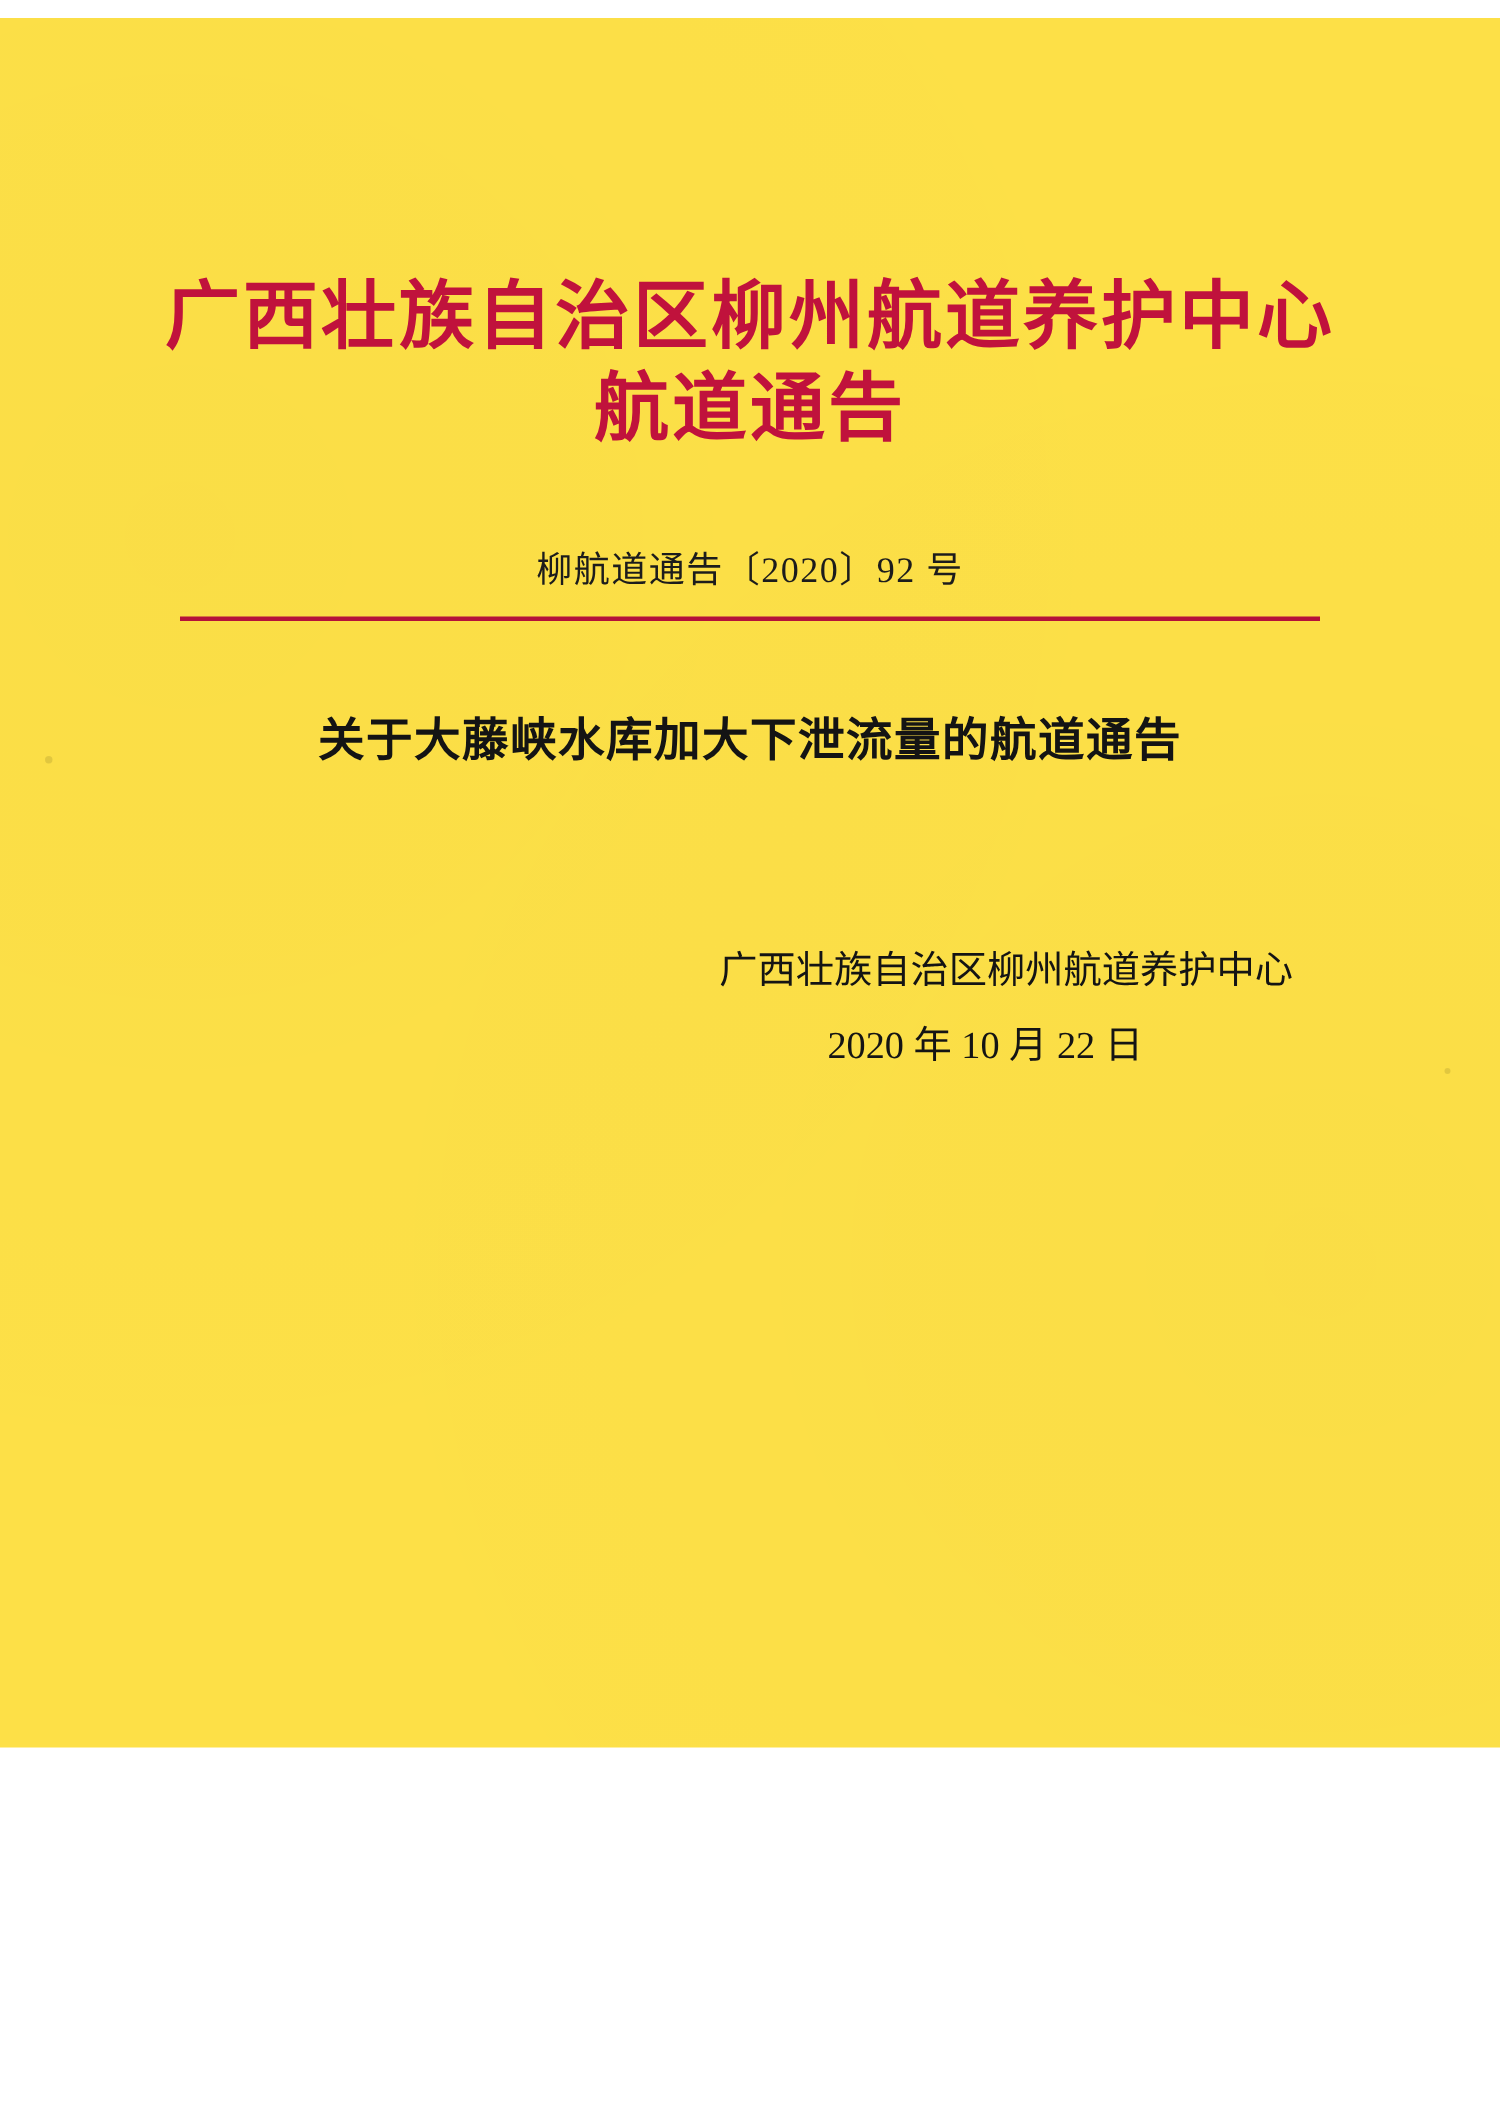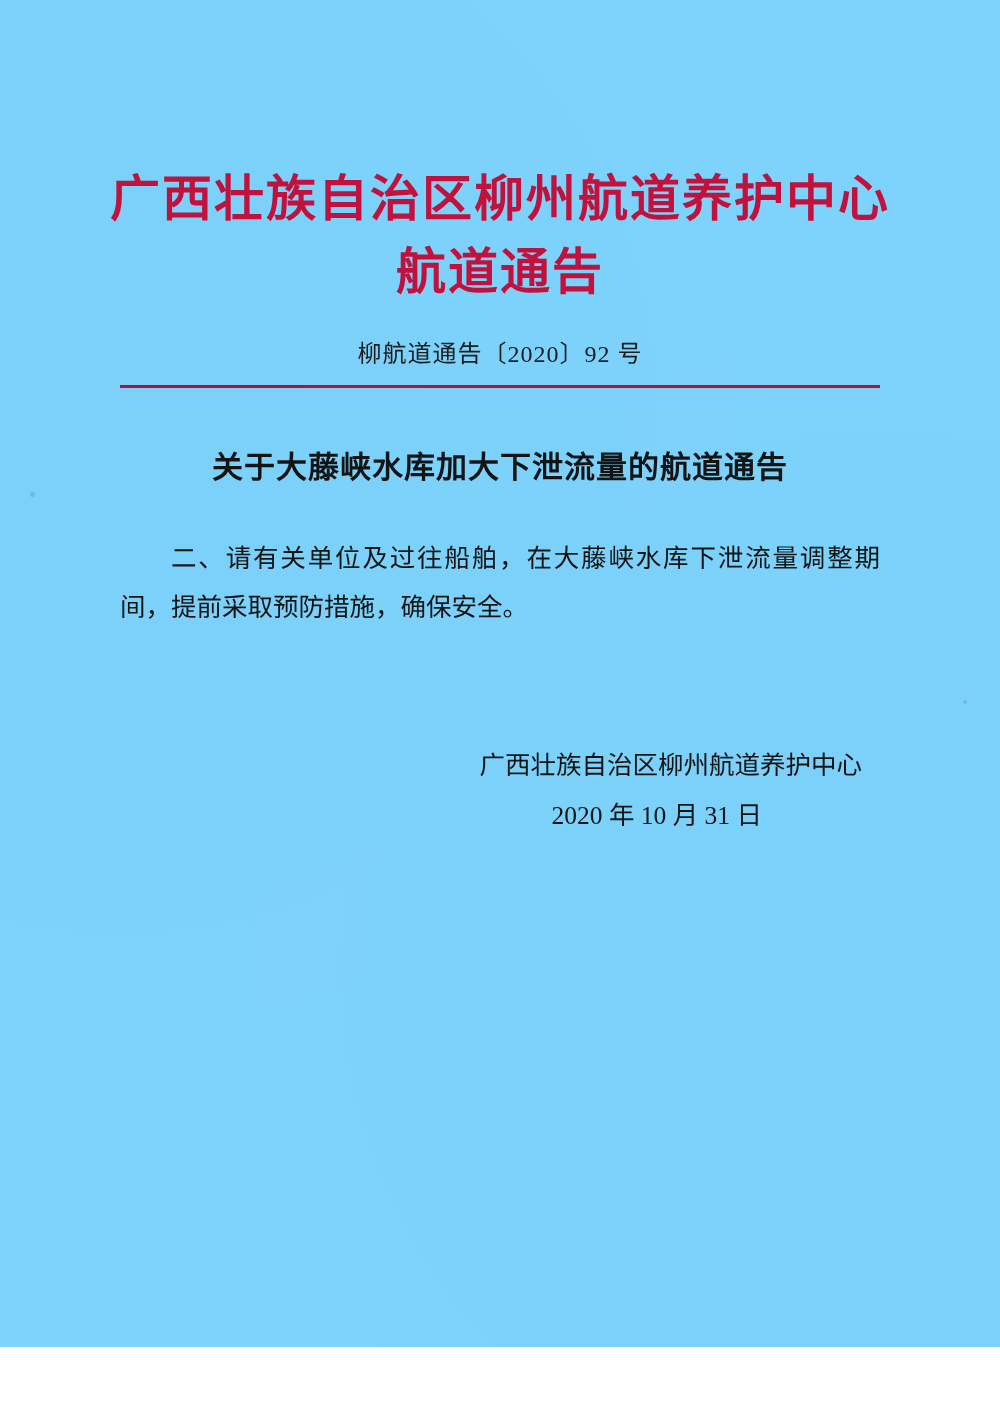--- a/index.html
+++ b/index.html
@@ -12,24 +12,24 @@
     height: 1415px;
     font-family: "Liberation Serif", "DejaVu Serif", serif;
     color: #1a1a1a;
     position: relative;
     overflow: hidden;
   }
 
   .page {
     position: absolute;
     left: 0;
-    top: 0;
+    top: 12px;
     width: 1000px;
-    height: 1347px;
-    background: #7dd3fc;
+    height: 1153px;
+    background: #fde047;
   }
 
   
   .scan-tint {
     position: absolute;
     inset: 0;
     background:
       radial-gradient(circle at 12% 30%, rgba(0,0,0,0.012), rgba(0,0,0,0) 60%),
       radial-gradient(circle at 88% 72%, rgba(0,0,0,0.010), rgba(0,0,0,0) 60%);
     pointer-events: none;
@@ -56,28 +56,27 @@
     line-height: 1.22;
     white-space: nowrap;
   }
   .title-line2 {
     font-family: "DejaVu Serif", "Liberation Serif", serif;
     font-weight: 700;
     font-size: 50px;
     letter-spacing: 2px;
     color: #c0123c;
     line-height: 1.22;
-    margin-top: 12px;
   }
 
   .doc-number {
     text-align: center;
     font-size: 24px;
     color: #1c1c1c;
-    margin-top: 32px;
+    margin-top: 58px;
     letter-spacing: 1px;
   }
 
   .red-rule {
     width: 760px;
     height: 3px;
     background: #b4113a;
     margin: 16px auto 0 auto;
   }
 
@@ -145,22 +144,21 @@
       <div class="title-line2">航道通告</div>
     </div>
 
     <div class="doc-number">柳航道通告〔2020〕92 号</div>
 
     <div class="red-rule"></div>
 
     <div class="subject">关于大藤峡水库加大下泄流量的航道通告</div>
 
     <div class="content">
-      <p class="indent2">二、请有关单位及过往船舶，在大藤峡水库下泄流量调整期间，提前采取预防措施，确保安全。</p>
     </div>
 
     <div class="signature">
       <div class="sig-line">广西壮族自治区柳州航道养护中心</div>
-      <div class="sig-date">2020 年 10 月 31 日</div>
+      <div class="sig-date">2020 年 10 月 22 日</div>
     </div>
 
   </div>
 </div>
 
 </body></html>

